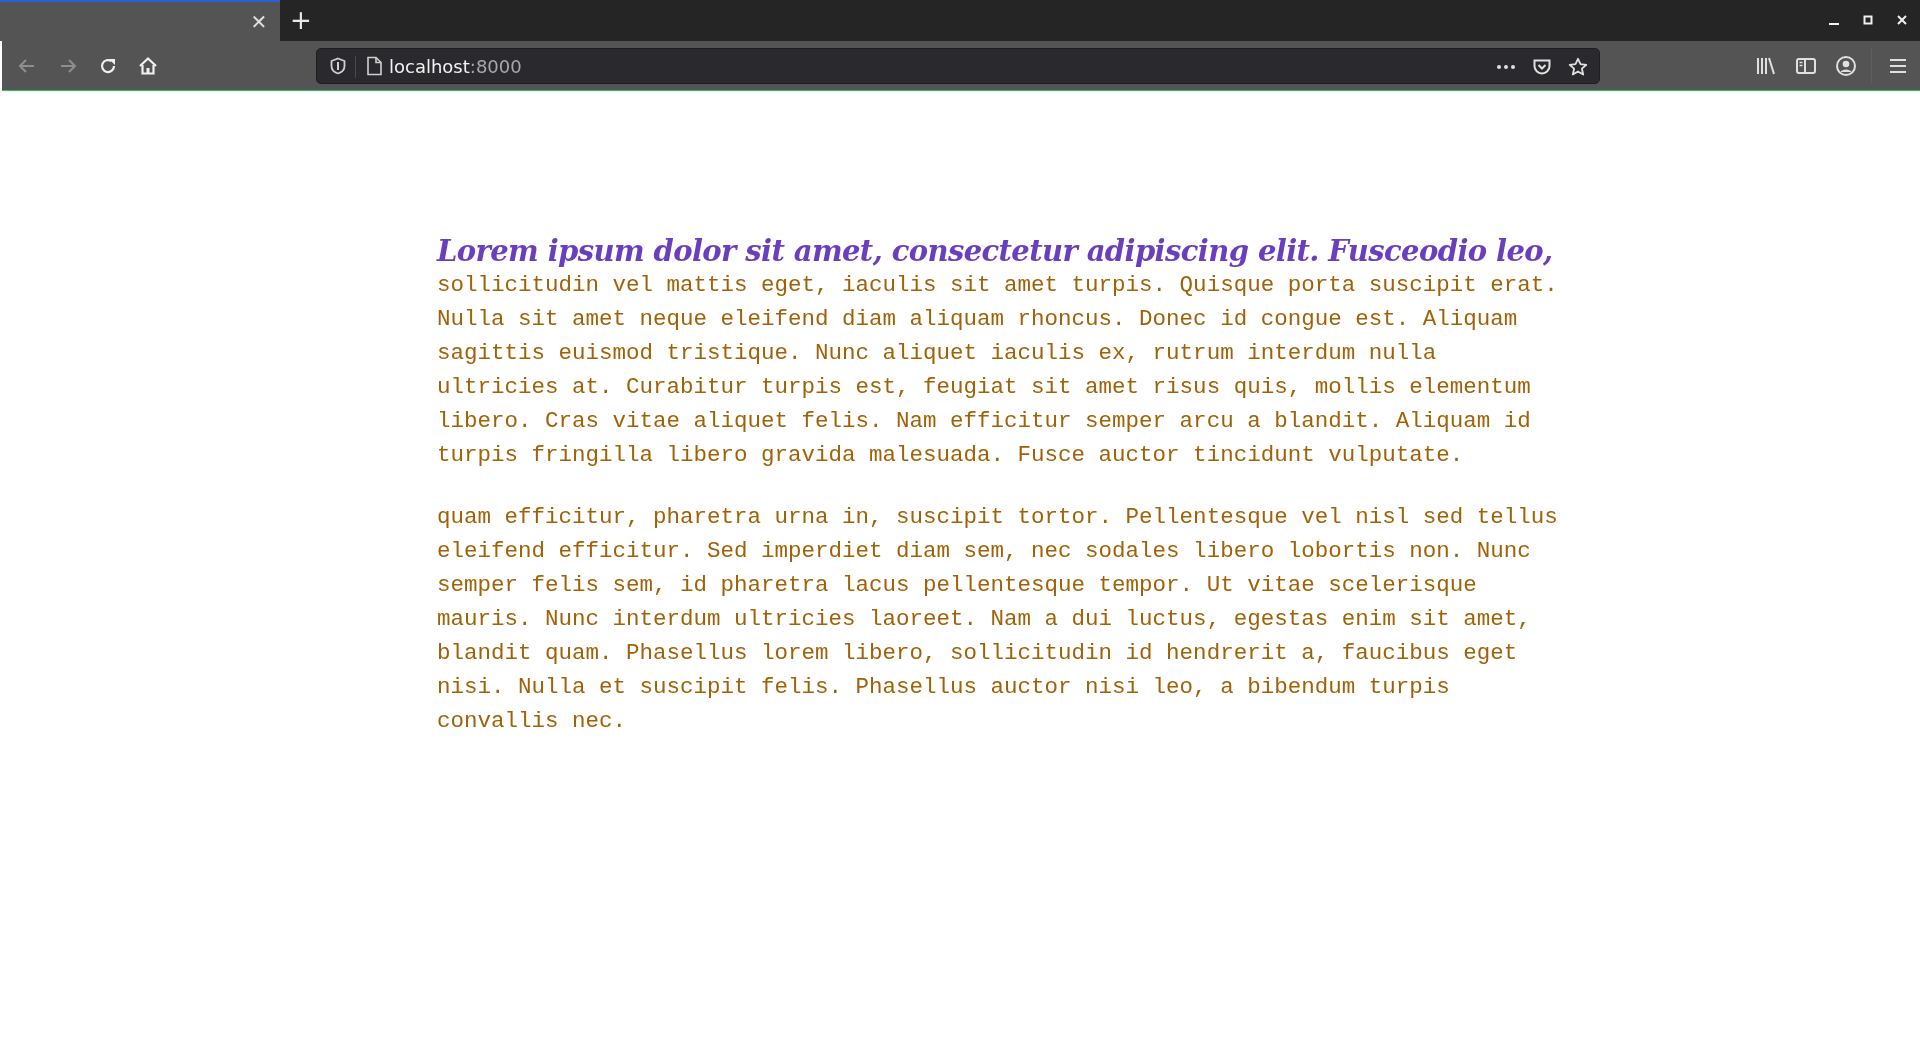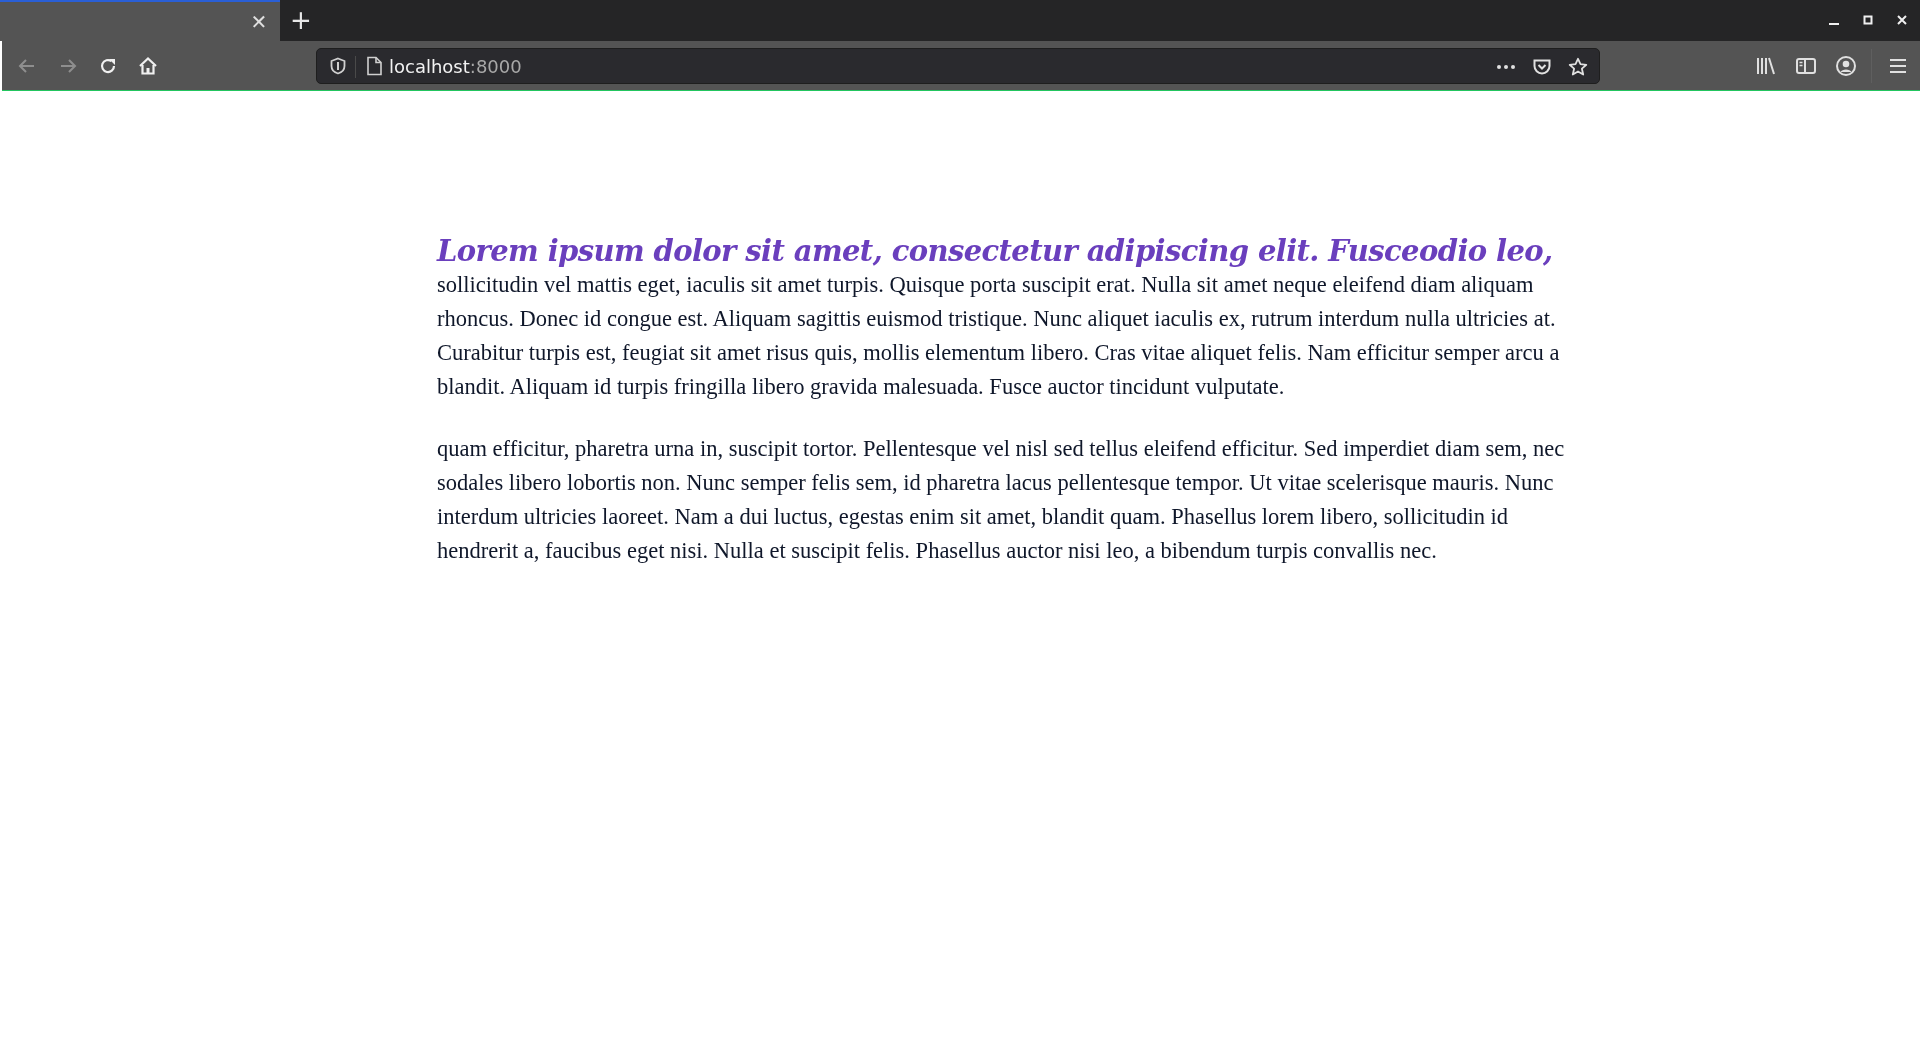--- a/index.html
+++ b/index.html
@@ -25,21 +25,21 @@
   .url-actions { position: absolute; right: 10px; top: 6px; height: 24px; display: flex; gap: 14px; align-items: center; }
   .url-actions span { width: 22px; height: 22px; display: flex; align-items: center; justify-content: center; cursor: pointer; }
 
   .tool-right { position: absolute; top: 12px; width: 26px; height: 26px; display: flex; align-items: center; justify-content: center; cursor: pointer; }
   .tool-sep { position: absolute; left: 1869px; top: 8px; width: 1px; height: 34px; background: #5f5f5f; }
 
   .content { position: absolute; top: 92px; left: 0; width: 1920px; height: 954px; background: #ffffff; }
   .article { position: absolute; left: 397px; top: 142px; width: 1130px; margin-left: 40px; }
   .section { margin-bottom: 28px; }
   .heading { font-family: "DejaVu Serif", serif; font-style: italic; font-weight: bold; font-size: 29px; line-height: 34px; color: #6a3fbd; letter-spacing: -0.6px; }
-  .body-text { font-family: Liberation Serif, serif; font-size: 22.5px; line-height: 34px; color: #0f172a; }
+  .body-text { font-family: Liberation Mono, monospace; font-size: 22.5px; line-height: 34px; color: #a16207; }
 </style>
 </head>
 <body>
 
 <div class="titlebar">
   <div class="tab">
     <span class="tab-close">✕</span>
   </div>
   <span class="newtab">+</span>
   <span class="winctl" style="left:1822px;">

